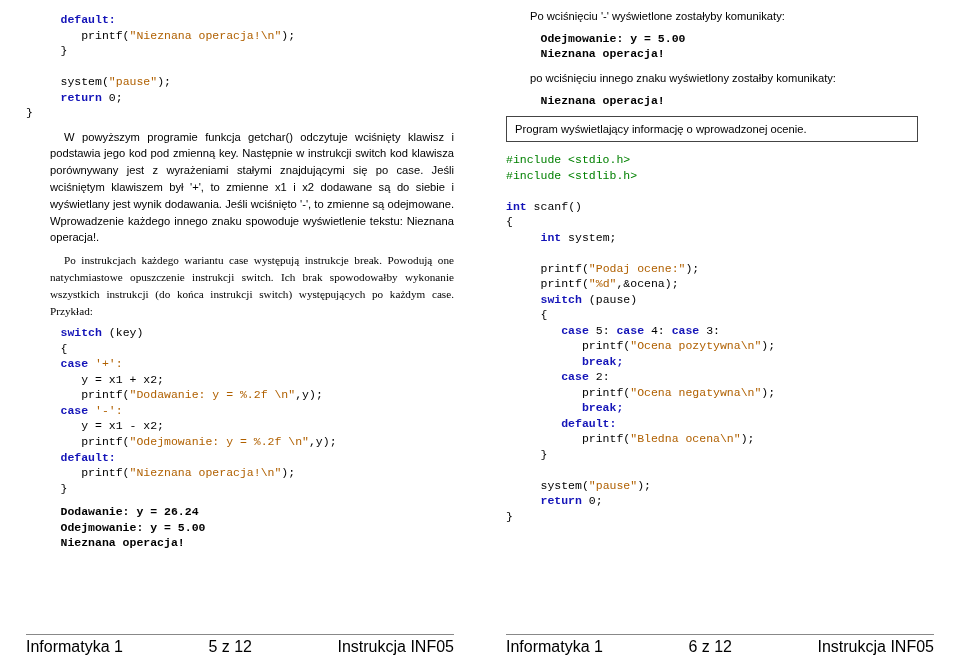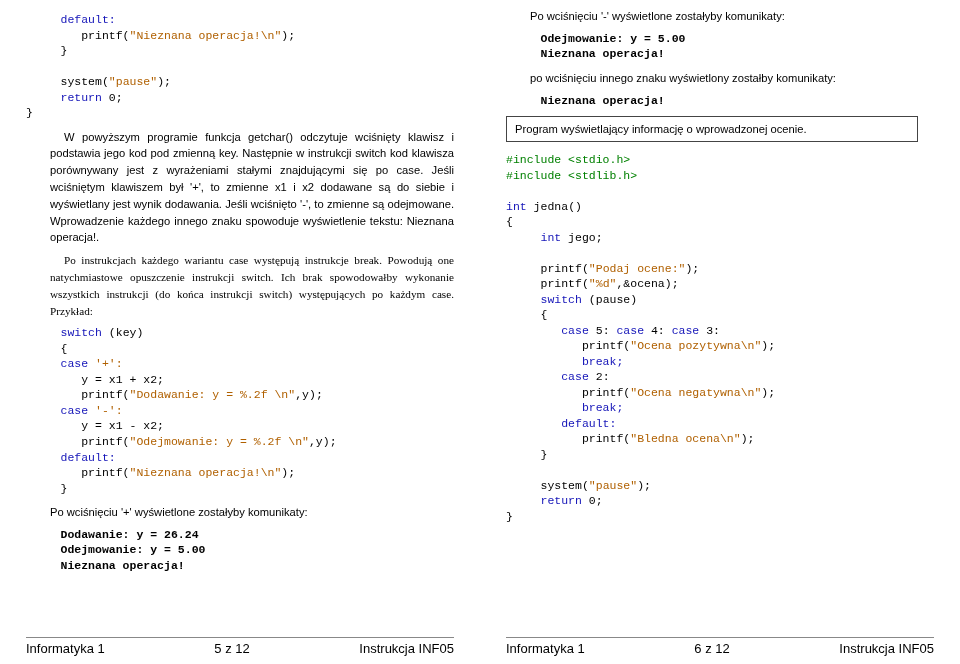--- a/index.html
+++ b/index.html
@@ -30,35 +30,35 @@
     margin-bottom: 6px;
     padding-left: 24px;
   }
   .code {
     font-family: "Courier New", monospace;
     font-size: 11.5px;
     white-space: pre;
     line-height: 1.35;
     margin: 4px 0 8px 0;
   }
-  .code .kw { color: #1414b8; font-weight: normal; }
+  .code .kw { color: #1414b8; font-weight: bold; }
   .code .dir { color: #008000; }
   .code .str { color: #b06000; }
   .box {
     border: 1px solid #444;
     padding: 6px 8px;
     margin: 8px 16px 10px 0;
   }
   .footer {
     position: absolute;
     left: 26px; right: 26px; bottom: 8px;
     border-top: 1px solid #888;
     display: flex;
     justify-content: space-between;
-    font-size: 13px;
+    font-size: 16px;
     padding-top: 3px;
   }
 </style>
 </head>
 <body>
 
 <div class="pages">
 
   <div class="page">
 
@@ -79,21 +79,20 @@
 <span class="kw">     case</span><span class="str"> '+':</span>
 <span>        y = x1 + x2;</span>
 <span>        printf(</span><span class="str">"Dodawanie: y = %.2f \n"</span><span>,y);</span>
 <span class="kw">     case</span><span class="str"> '-':</span>
 <span>        y = x1 - x2;</span>
 <span>        printf(</span><span class="str">"Odejmowanie: y = %.2f \n"</span><span>,y);</span>
 <span class="kw">     default:</span>
 <span>        printf(</span><span class="str">"Nieznana operacja!\n"</span><span>);</span>
 <span>     }</span></div>
 
-    <p class="body-text">Po wciśnięciu '+' wyświetlone zostałyby komunikaty:</p>
     <div class="code"><b>     Dodawanie: y = 26.24
      Odejmowanie: y = 5.00
      Nieznana operacja!</b></div>
 
     <div class="footer">
       <span>Informatyka 1</span>
       <span>5 z 12</span>
       <span>Instrukcja INF05</span>
     </div>
   </div>
@@ -108,23 +107,23 @@
     <div class="code"><b>     Nieznana operacja!</b></div>
 
 
     <div class="box">
       <span>Program wyświetlający informację o wprowadzonej ocenie.</span>
     </div>
 
     <div class="code"><span class="dir">#include &lt;stdio.h&gt;</span>
 <span class="dir">#include &lt;stdlib.h&gt;</span>
 <span></span>
-<span class="kw">int</span><span> jedna()</span>
+<span class="kw">int</span><span> scanf()</span>
 <span>{</span>
-<span class="kw">     int</span><span> jego;</span>
+<span class="kw">     int</span><span> system;</span>
 <span></span>
 <span>     printf(</span><span class="str">"Podaj ocene:"</span><span>);</span>
 <span>     printf(</span><span class="str">"%d"</span><span>,&amp;ocena);</span>
 <span class="kw">     switch</span><span> (pause)</span>
 <span>     {</span>
 <span class="kw">        case</span><span> 5: </span><span class="kw">case</span><span> 4: </span><span class="kw">case</span><span> 3:</span>
 <span>           printf(</span><span class="str">"Ocena pozytywna\n"</span><span>);</span>
 <span class="kw">           break;</span>
 <span class="kw">        case</span><span> 2:</span>
 <span>           printf(</span><span class="str">"Ocena negatywna\n"</span><span>);</span>

